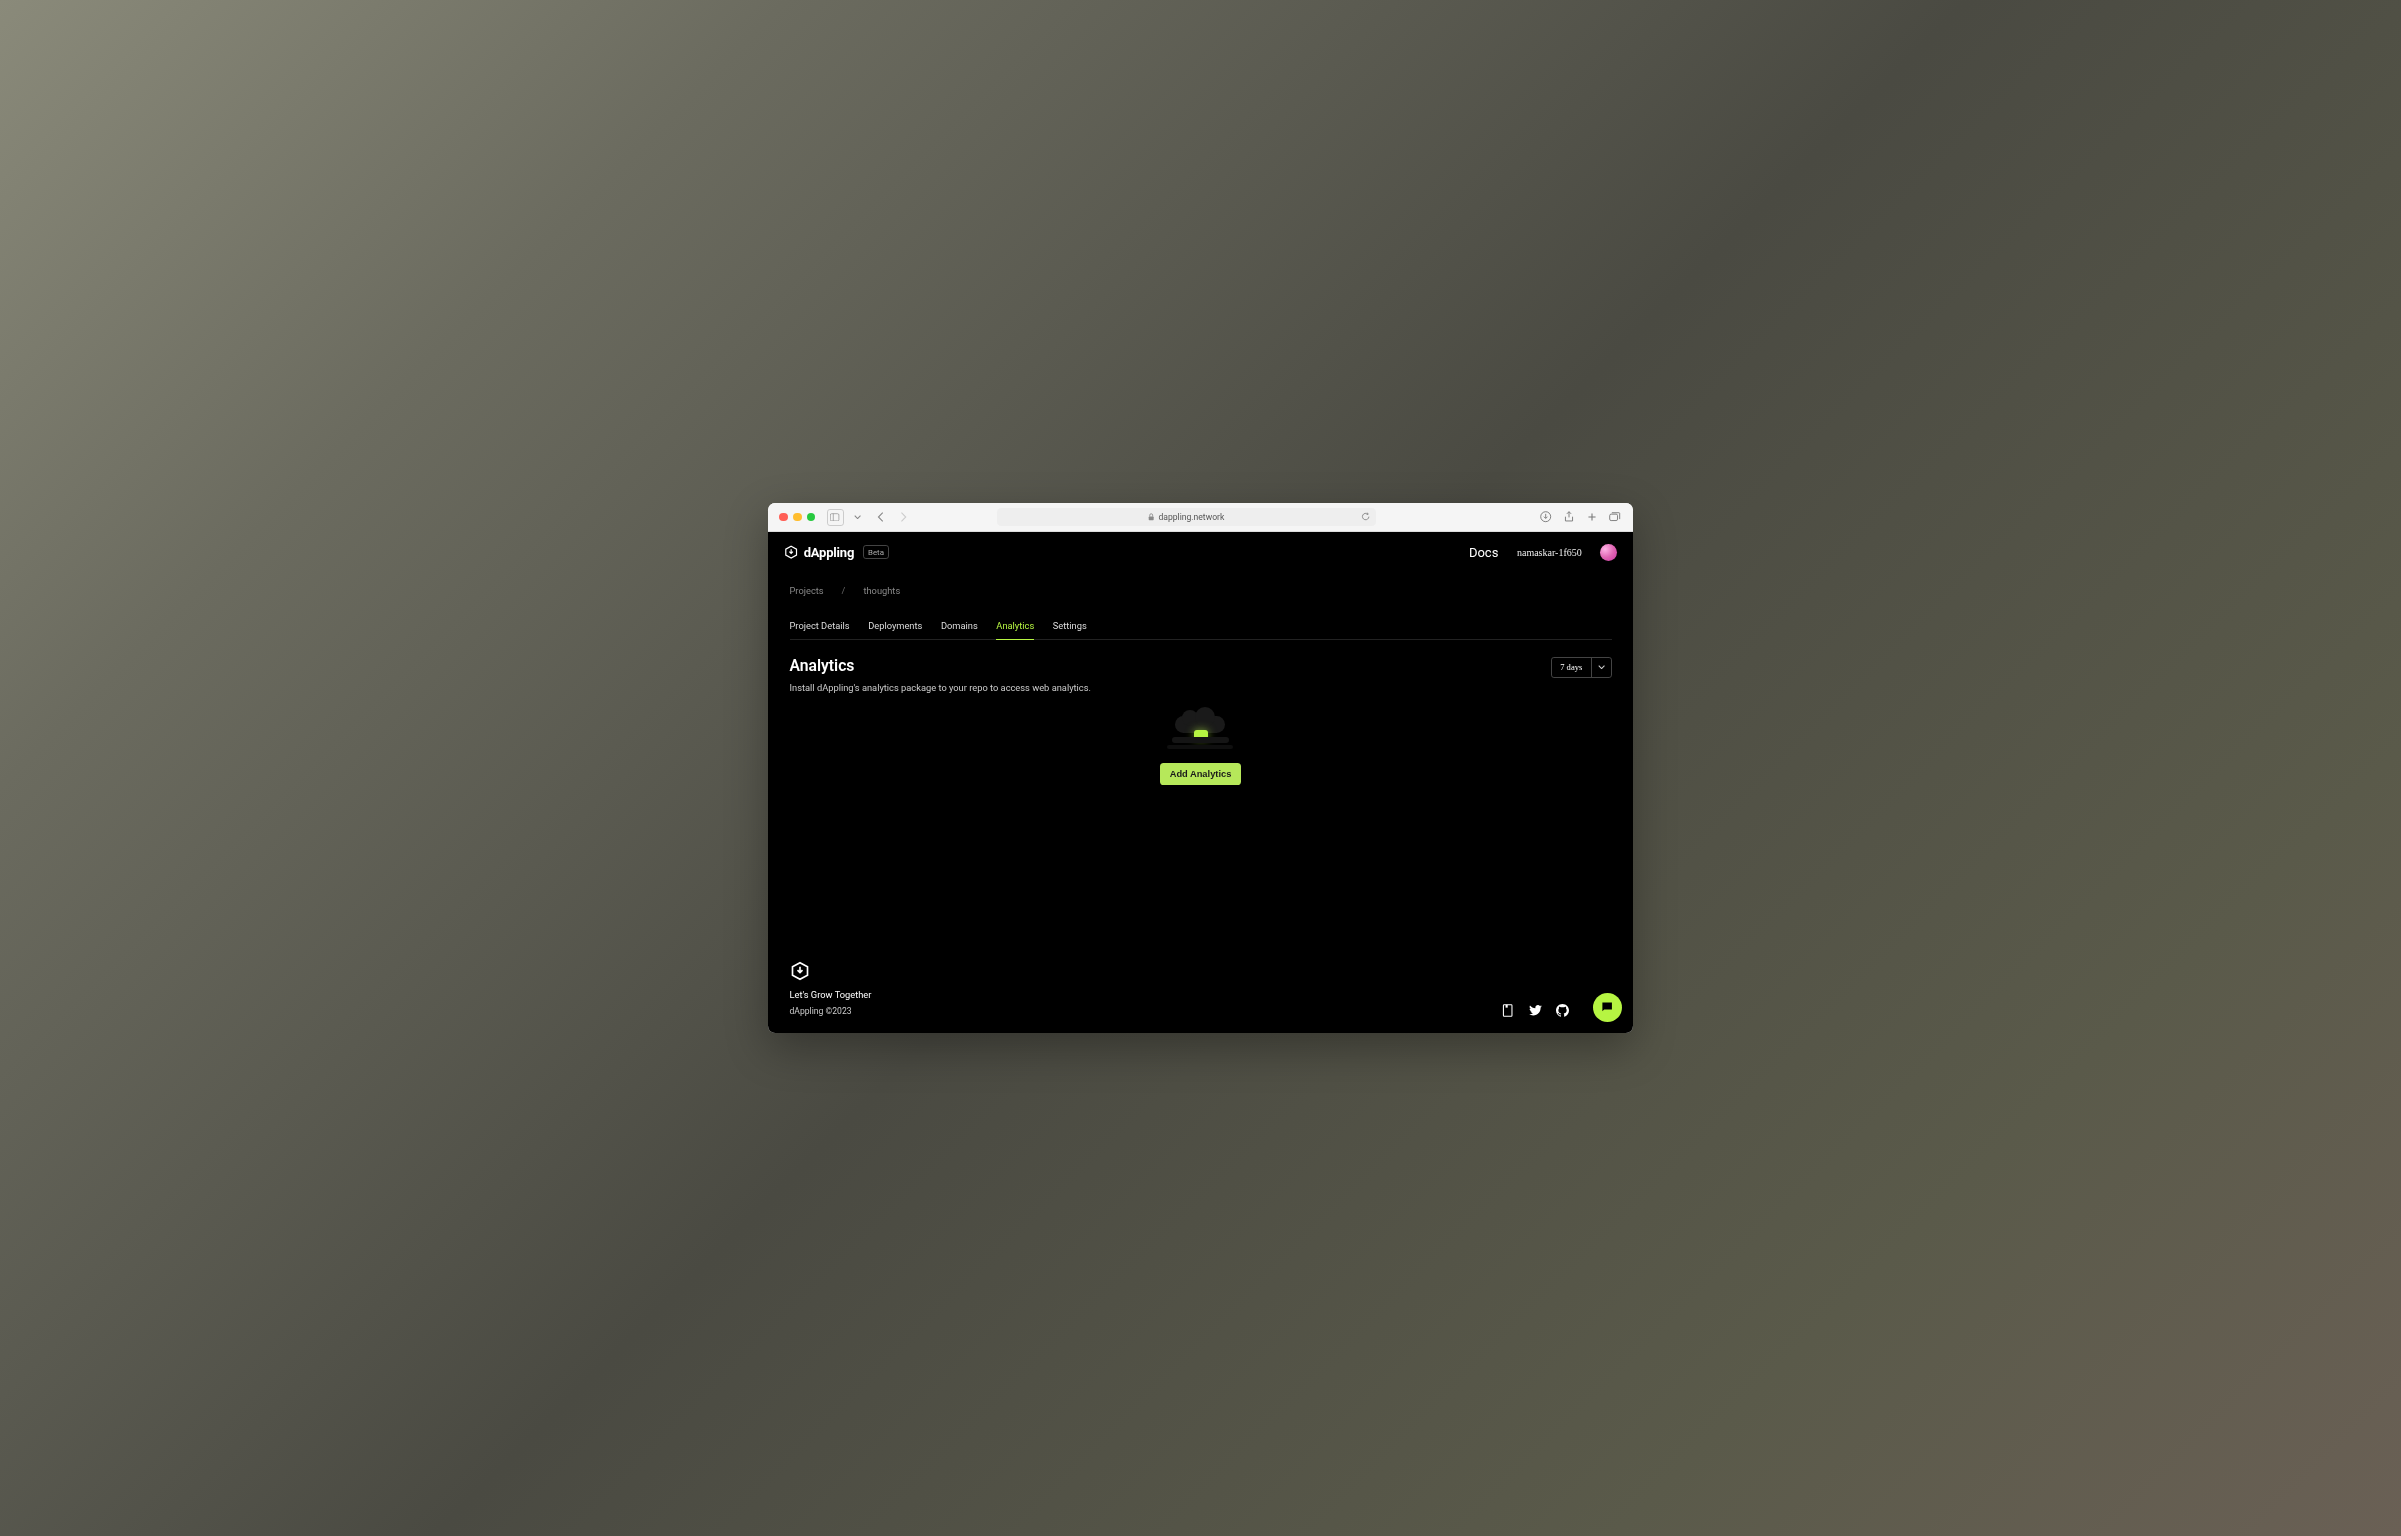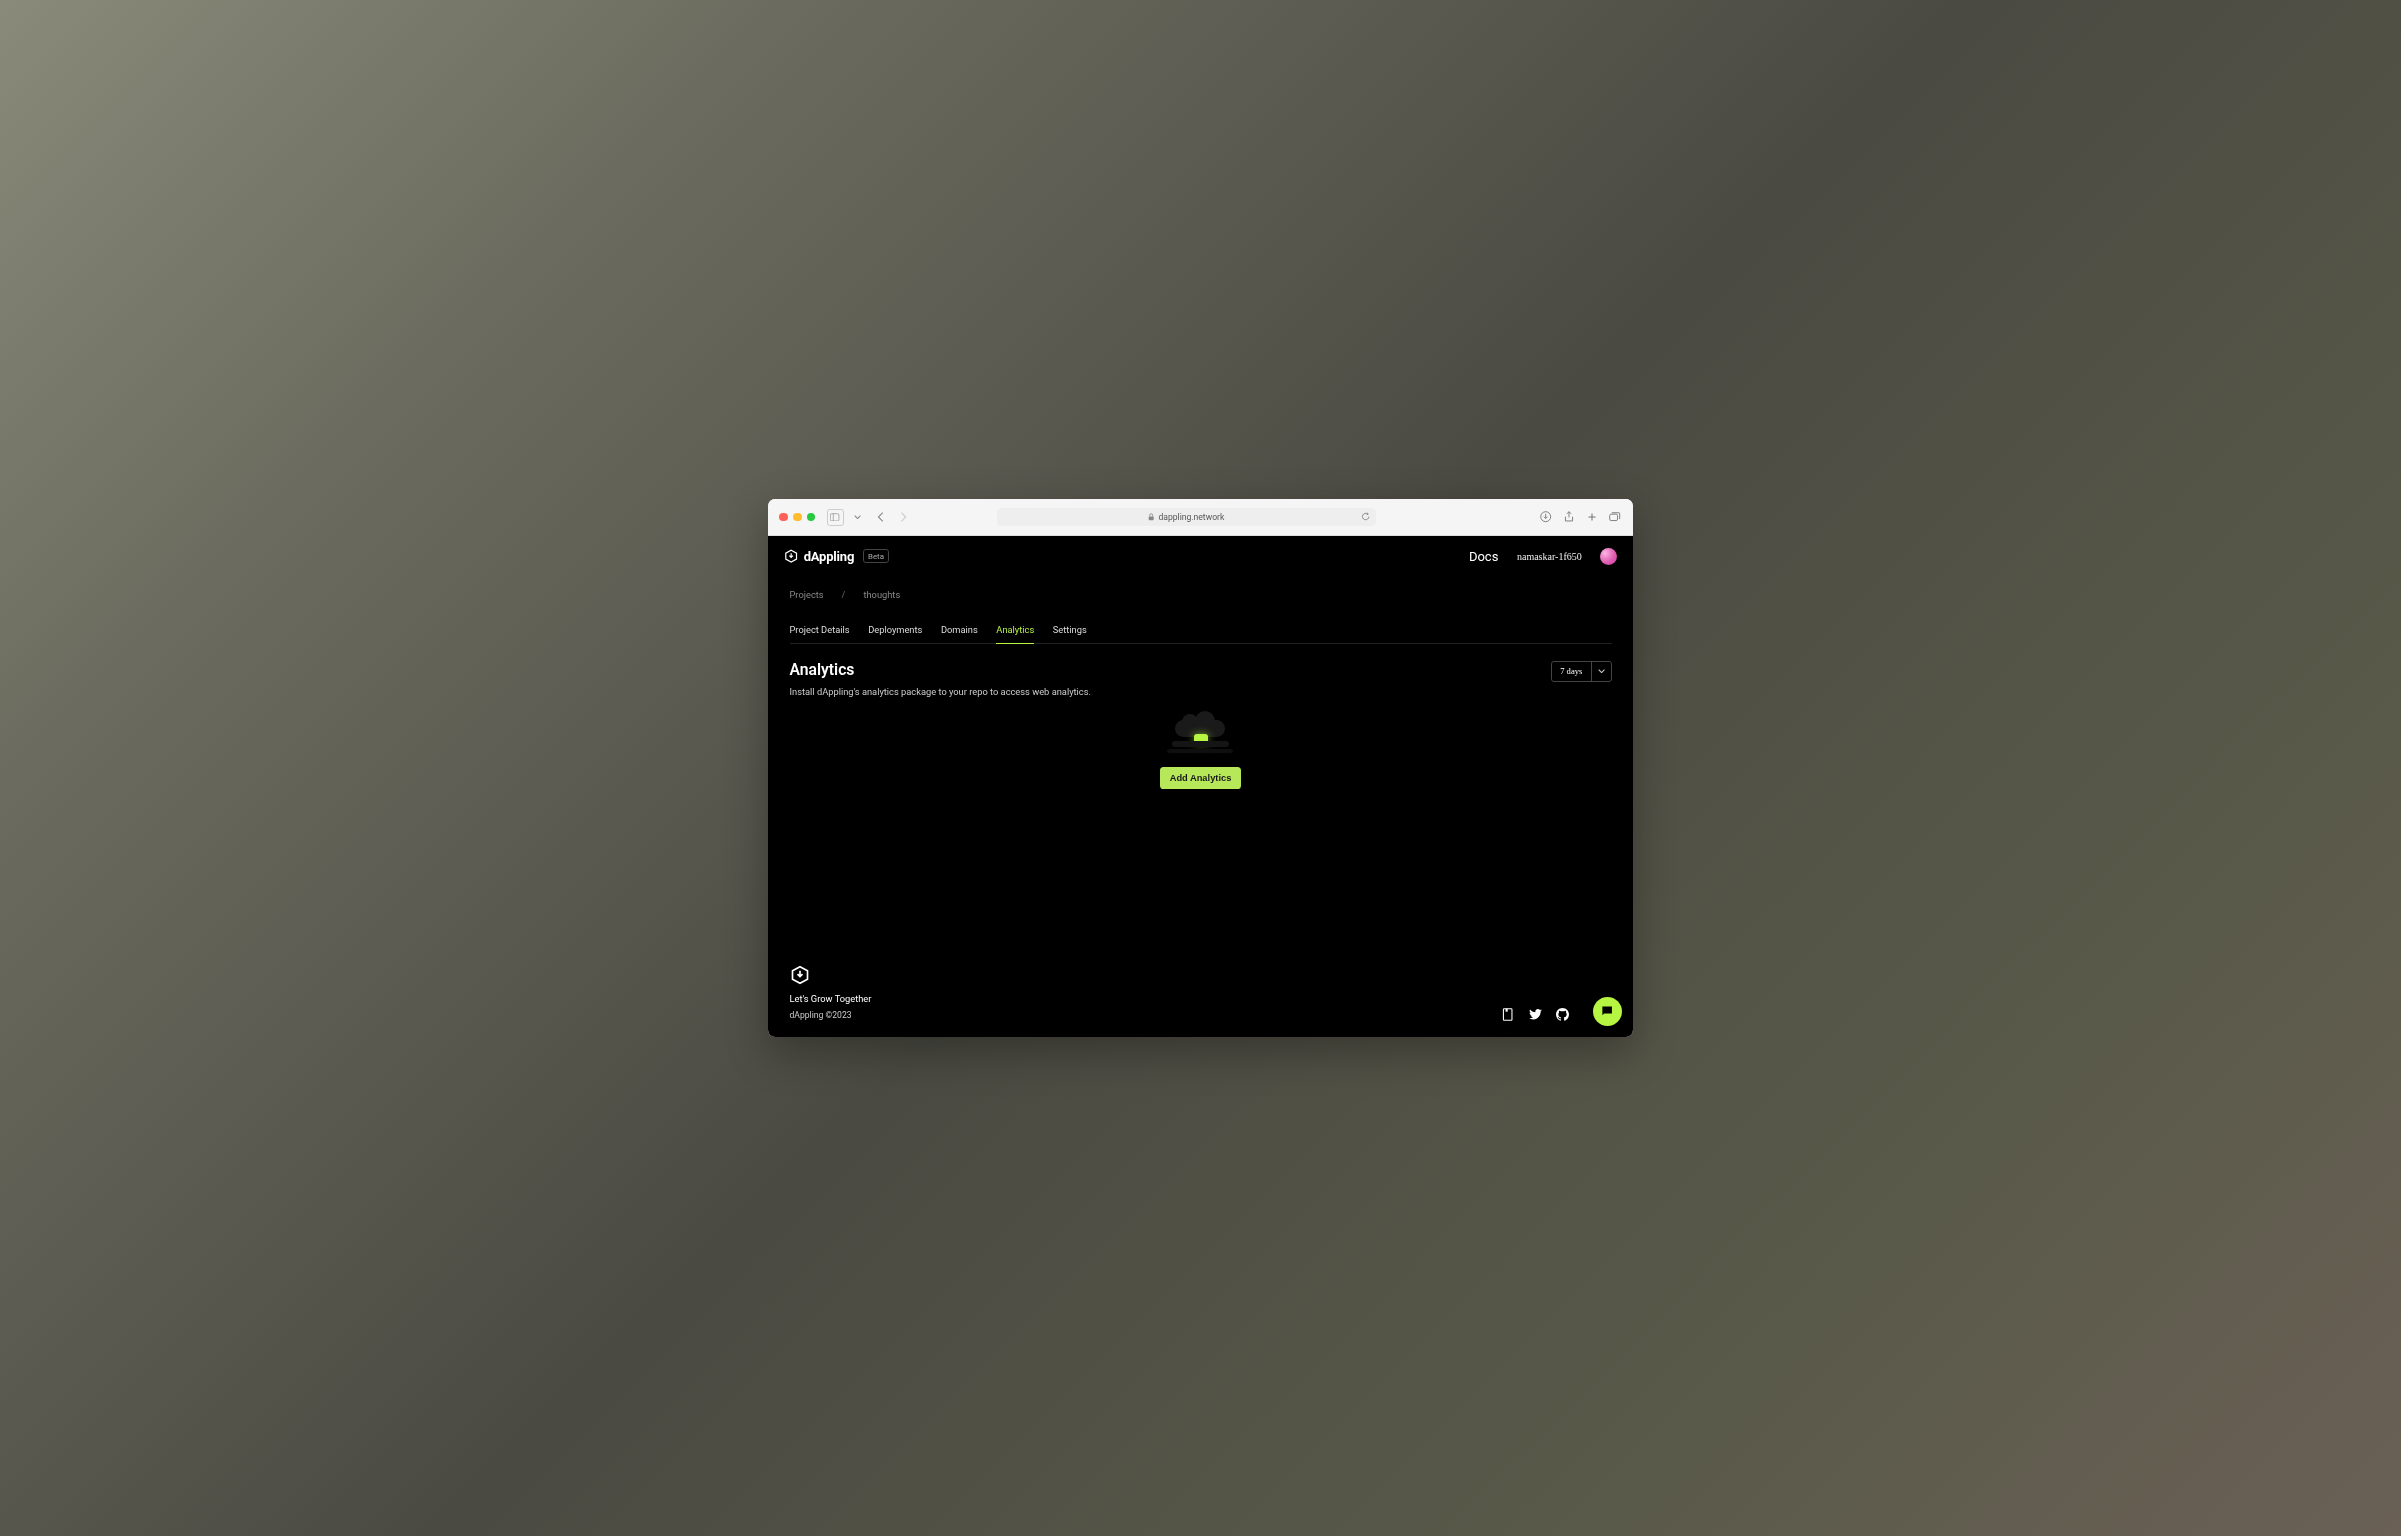--- a/index.html
+++ b/index.html
@@ -13,21 +13,21 @@
       padding: 29px 14.3px;
     }
     .browser-window {
       width: 865px;
       background: #fff;
       border-radius: 7.2px;
       overflow: hidden;
       box-shadow: 0 14.3px 43px rgba(0,0,0,0.3);
     }
     .browser-chrome {
-      height: 37px;
+      height: 29px;
       background: #f5f5f5;
       display: flex;
       align-items: center;
       padding: 0 11.4px;
       border-bottom: 0.7px solid #ddd;
       gap: 5.7px;
     }
     .traffic-lights { display: flex; gap: 5px; margin-right: 5.7px; }
     .tl { width: 8.6px; height: 8.6px; border-radius: 50%; }
     .tl.red { background: #ff5f56; }

